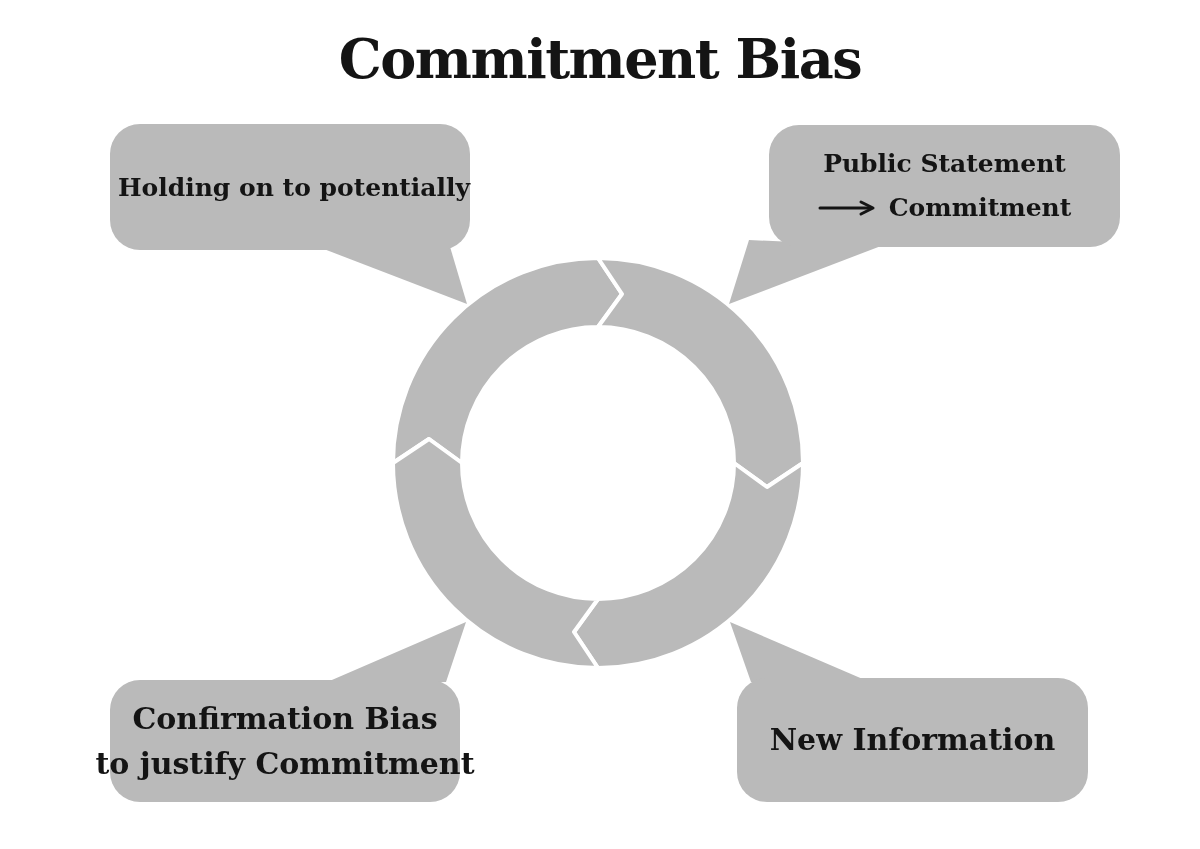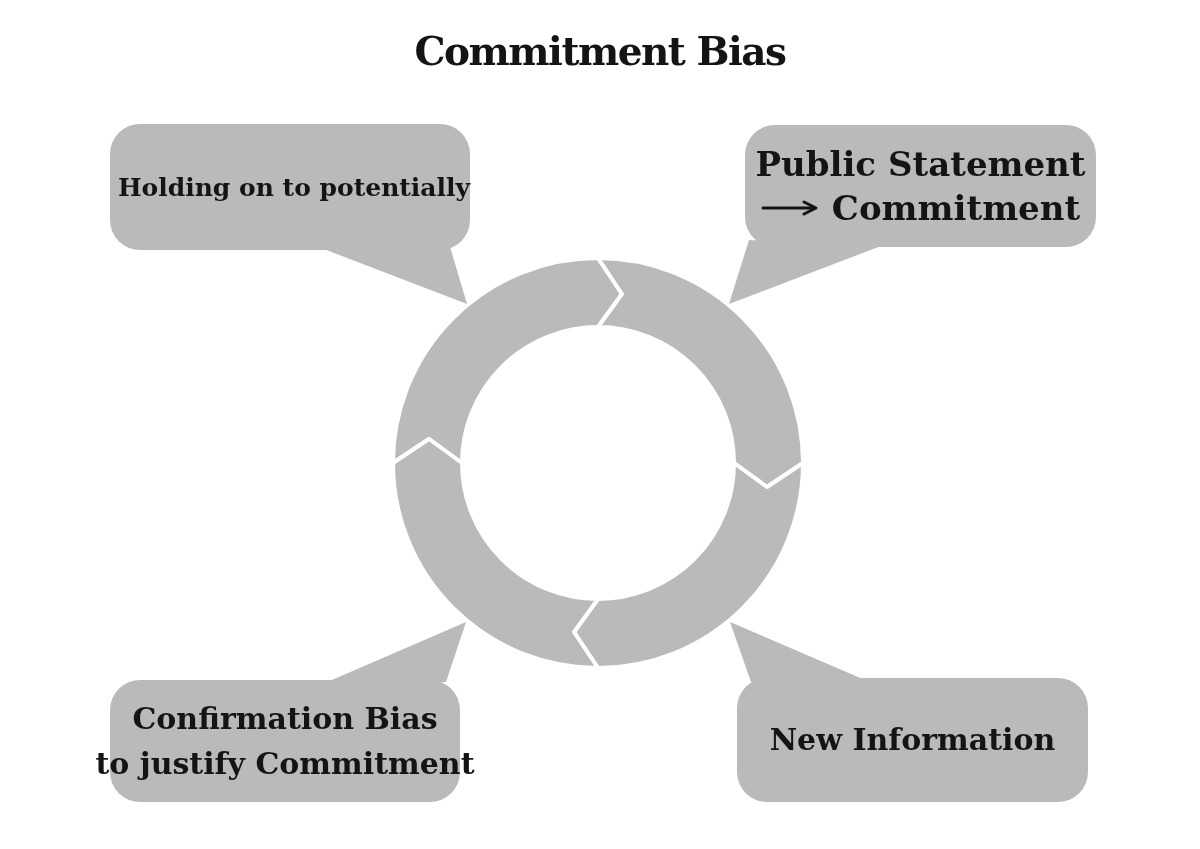--- a/index.html
+++ b/index.html
@@ -11,21 +11,21 @@
   }
   .canvas {
     position: relative;
     width: 1200px; height: 849px;
     background: #ffffff;
   }
   .title {
     position: absolute;
     top: 30px; left: 0; width: 1200px;
     text-align: center;
-    font-size: 39px;
+    font-size: 54px;
     font-weight: 700;
     letter-spacing: -1.5px;
     color: #141414;
     line-height: 1.1;
   }
   .ring-svg {
     position: absolute;
     left: 0; top: 0;
     width: 1200px; height: 849px;
     z-index: 1;
@@ -44,21 +44,21 @@
     flex-direction: column;
     align-items: center;
     justify-content: center;
     color: #141414;
     font-weight: 700;
     text-align: center;
   }
   .box .line { white-space: nowrap; }
   .box-tl { left: 110px; top: 124px; width: 352px; height: 126px; font-size: 25px; padding-left: 8px; }
   .box-tl .line { line-height: 41px; }
-  .box-tr { left: 745px; top: 125px; width: 351px; height: 122px; font-size: 34px; }
+  .box-tr { left: 769px; top: 125px; width: 351px; height: 122px; font-size: 25px; }
   .box-tr .line { line-height: 44px; }
   .box-bl { left: 110px; top: 680px; width: 350px; height: 122px; font-size: 30px; }
   .box-bl .line { line-height: 45px; }
   .box-br { left: 737px; top: 678px; width: 351px; height: 124px; font-size: 30px; }
   .box-br .line { line-height: 44px; }
   .arrow-line {
     display: flex;
     flex-direction: row;
     align-items: center;
     justify-content: flex-end;

